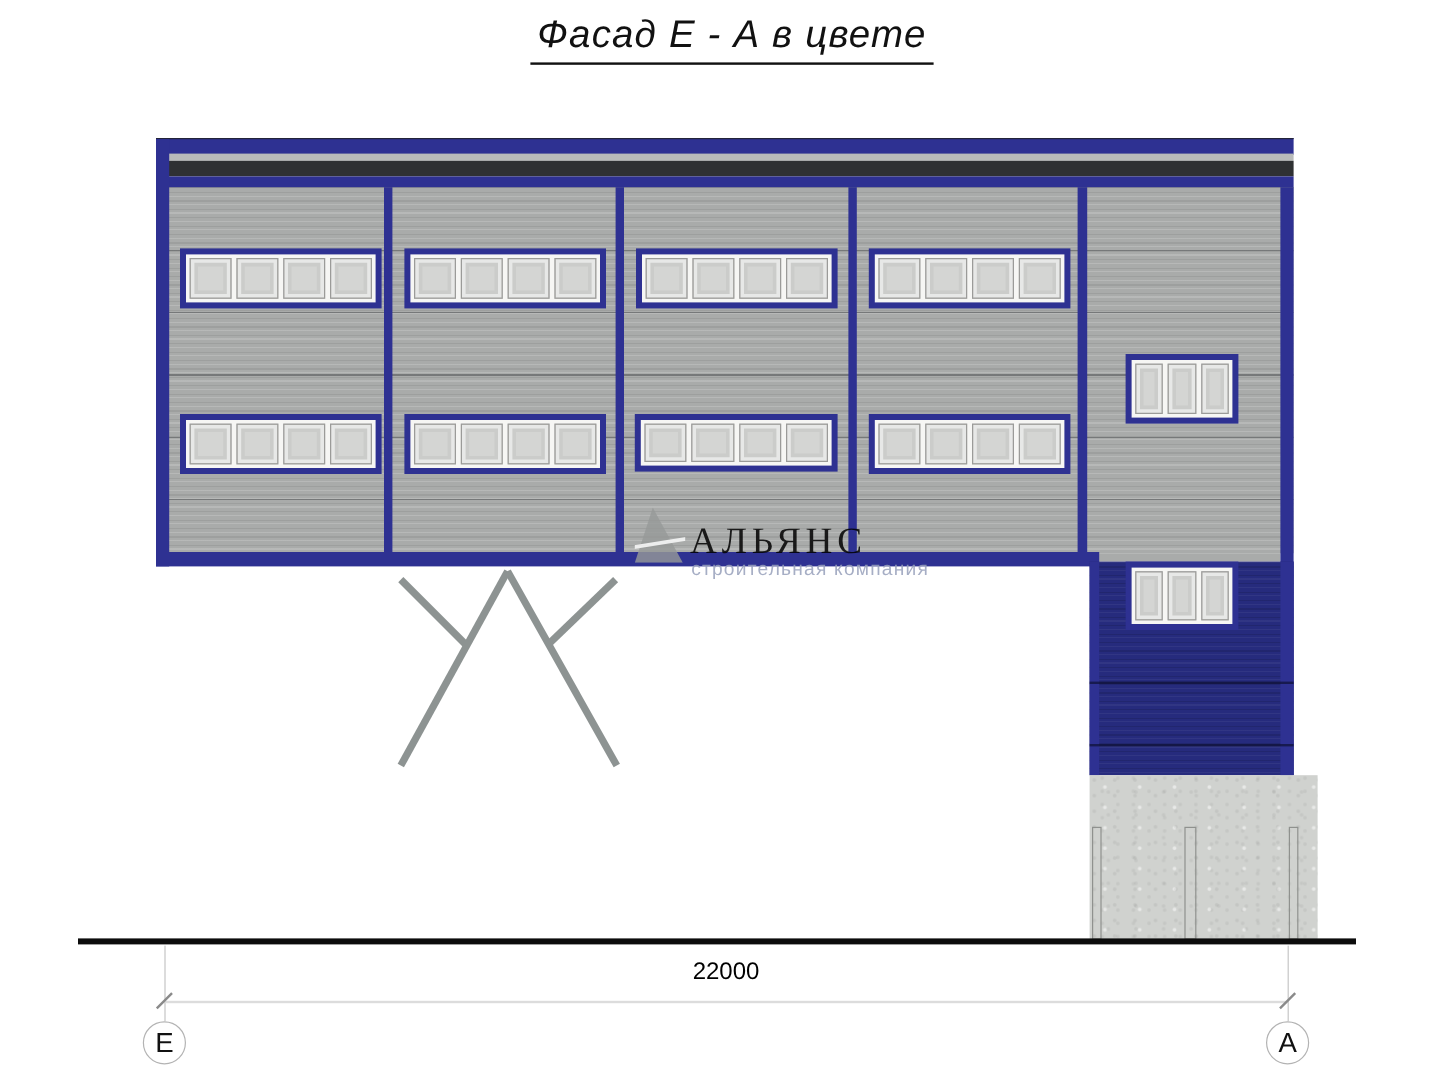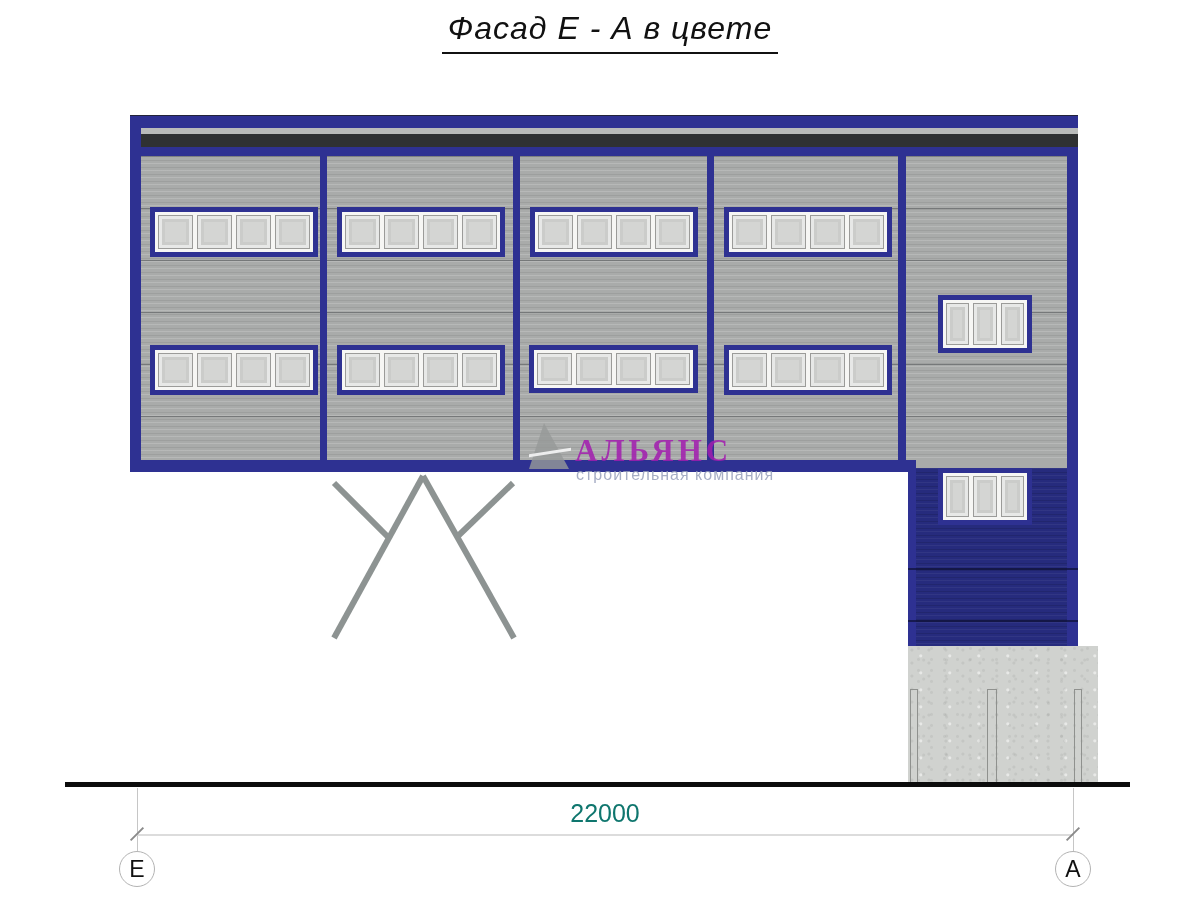--- a/index.html
+++ b/index.html
@@ -42,22 +42,22 @@
   .blue-wall .joint{position:absolute;left:0;width:100%;height:2px;background:rgba(5,8,25,.55);}
 
   
   .win{position:absolute;background:var(--frame-blue);padding:5px;box-sizing:border-box;z-index:3;}
   .win-inner{width:100%;height:100%;background:#f6f6f4;display:flex;gap:4px;padding:3px;box-sizing:border-box;}
   .pane{flex:1;background:var(--glass);border:1px solid #9b9b99;
         box-shadow:inset 0 0 0 3px rgba(255,255,255,.55), inset 0 0 0 6px rgba(0,0,0,.04);}
 
   
   .wm-logo{left:529px;top:423px;width:42px;height:46px;opacity:.8;z-index:5;}
-  .wm-name{left:575px;top:433px;font-family:"Liberation Serif", serif;font-weight:bold;
-           font-size:31px;letter-spacing:4px;color:#a21caf;opacity:.85;z-index:5;}
+  .wm-name{left:575px;top:433px;font-family:"Liberation Serif", serif;font-weight:normal;
+           font-size:31px;letter-spacing:4px;color:#000000;opacity:.85;z-index:5;}
   .wm-tag{left:576px;top:466px;font-size:16px;letter-spacing:1px;color:#97a0bb;opacity:.85;z-index:5;}
 
   
   .column{top:471px;width:14px;height:313px;z-index:2;
     background:linear-gradient(90deg,#80ationgray 0, #828887 0 2px, #9da3a2 2px 11px, #7d8382 11px 14px);}
   .bracing{left:300px;top:455px;z-index:1;}
   .concrete{left:908px;top:646px;width:190px;height:138px;background:var(--concrete);z-index:3;
     background-image:
       radial-gradient(circle at 23% 31%, rgba(0,0,0,.06) 1px, transparent 2px),
       radial-gradient(circle at 68% 74%, rgba(0,0,0,.05) 1px, transparent 2px),
@@ -65,21 +65,21 @@
       radial-gradient(circle at 81% 22%, rgba(0,0,0,.05) 1px, transparent 2px);
     background-size:17px 13px, 23px 19px, 29px 17px, 13px 11px;}
   .slot{position:absolute;top:43px;height:94px;border:1px solid #8f918e;box-sizing:border-box;}
 
   .ground{left:65px;top:782px;width:1065px;height:5px;background:#0c0c0c;z-index:6;}
 
   
   .ext-line{top:788px;width:1px;height:63px;background:#c6c6c6;z-index:6;}
   .dim-line{left:137px;top:834px;width:936px;height:2px;background:#dcdcdc;z-index:6;}
   .slash{top:833px;width:18px;height:2px;background:#8a8a8a;transform:rotate(-45deg);z-index:7;}
-  .dim-label{left:500px;top:799px;width:210px;text-align:center;font-size:25px;color:#0f766e;z-index:7;}
+  .dim-label{left:500px;top:799px;width:210px;text-align:center;font-size:20px;color:#000000;z-index:7;}
   .axis-circle{top:851px;width:36px;height:36px;border:1px solid #b3b3b3;border-radius:50%;
                box-sizing:border-box;display:flex;align-items:center;justify-content:center;
                font-size:23px;color:#111;background:#fff;z-index:7;}
 </style>
 </head>
 <body>
 
 <div class="canvas">
 
   <div class="abs title-wrap">

